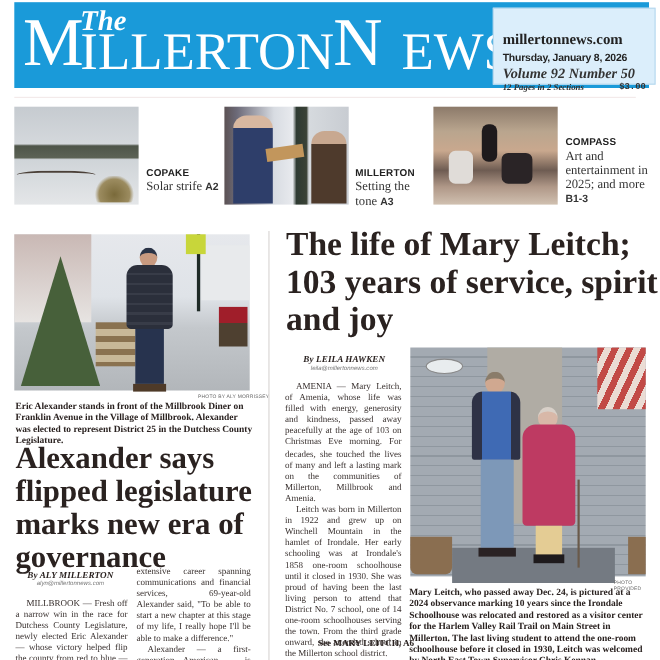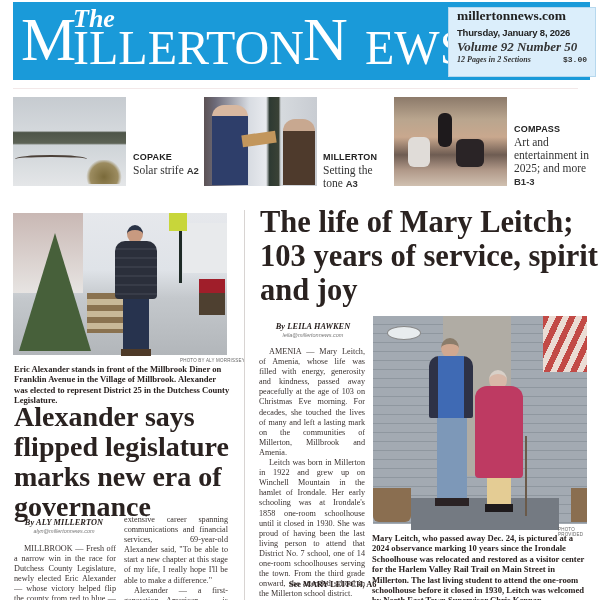--- a/index.html
+++ b/index.html
@@ -26,21 +26,21 @@
       text-align: center;
     }
     .mast-tagline {
       position: absolute; left: 10px; top: 60px; color: #ffffff;
       font-style: italic; font-weight: bold; font-size: 12.5px;
       font-family: "Liberation Serif", serif;
     }
     .infobox {
       position: absolute; left: 435px; top: 5px; width: 148px; height: 70px;
       background: #dbeefb; border: 1px solid #b6d8ee;
-      padding: 0 8px;
+      padding: 20px 8px;
     }
     .info-site { font-size: 13.5px; font-weight: bold; color: #222; font-family: "Liberation Serif", serif; }
     .info-date { font-size: 9.5px; font-weight: bold; color: #222; font-family: "Liberation Sans", sans-serif; margin-top: 3px; letter-spacing: -0.2px; }
     .info-vol { font-size: 13px; font-style: italic; font-weight: bold; color: #333; margin-top: 1px; }
     .info-row { display: flex; justify-content: space-between; font-size: 8px; }
     .info-pages { font-style: italic; font-weight: bold; color: #333; }
     .info-price { font-family: Liberation Mono, monospace; font-weight: bold; color: #333; font-size: 8px; }
 
     .teaser-line {
       position: absolute; left: 13px; top: 88px; width: 565px; height: 1px; background: #f2e8e8;

